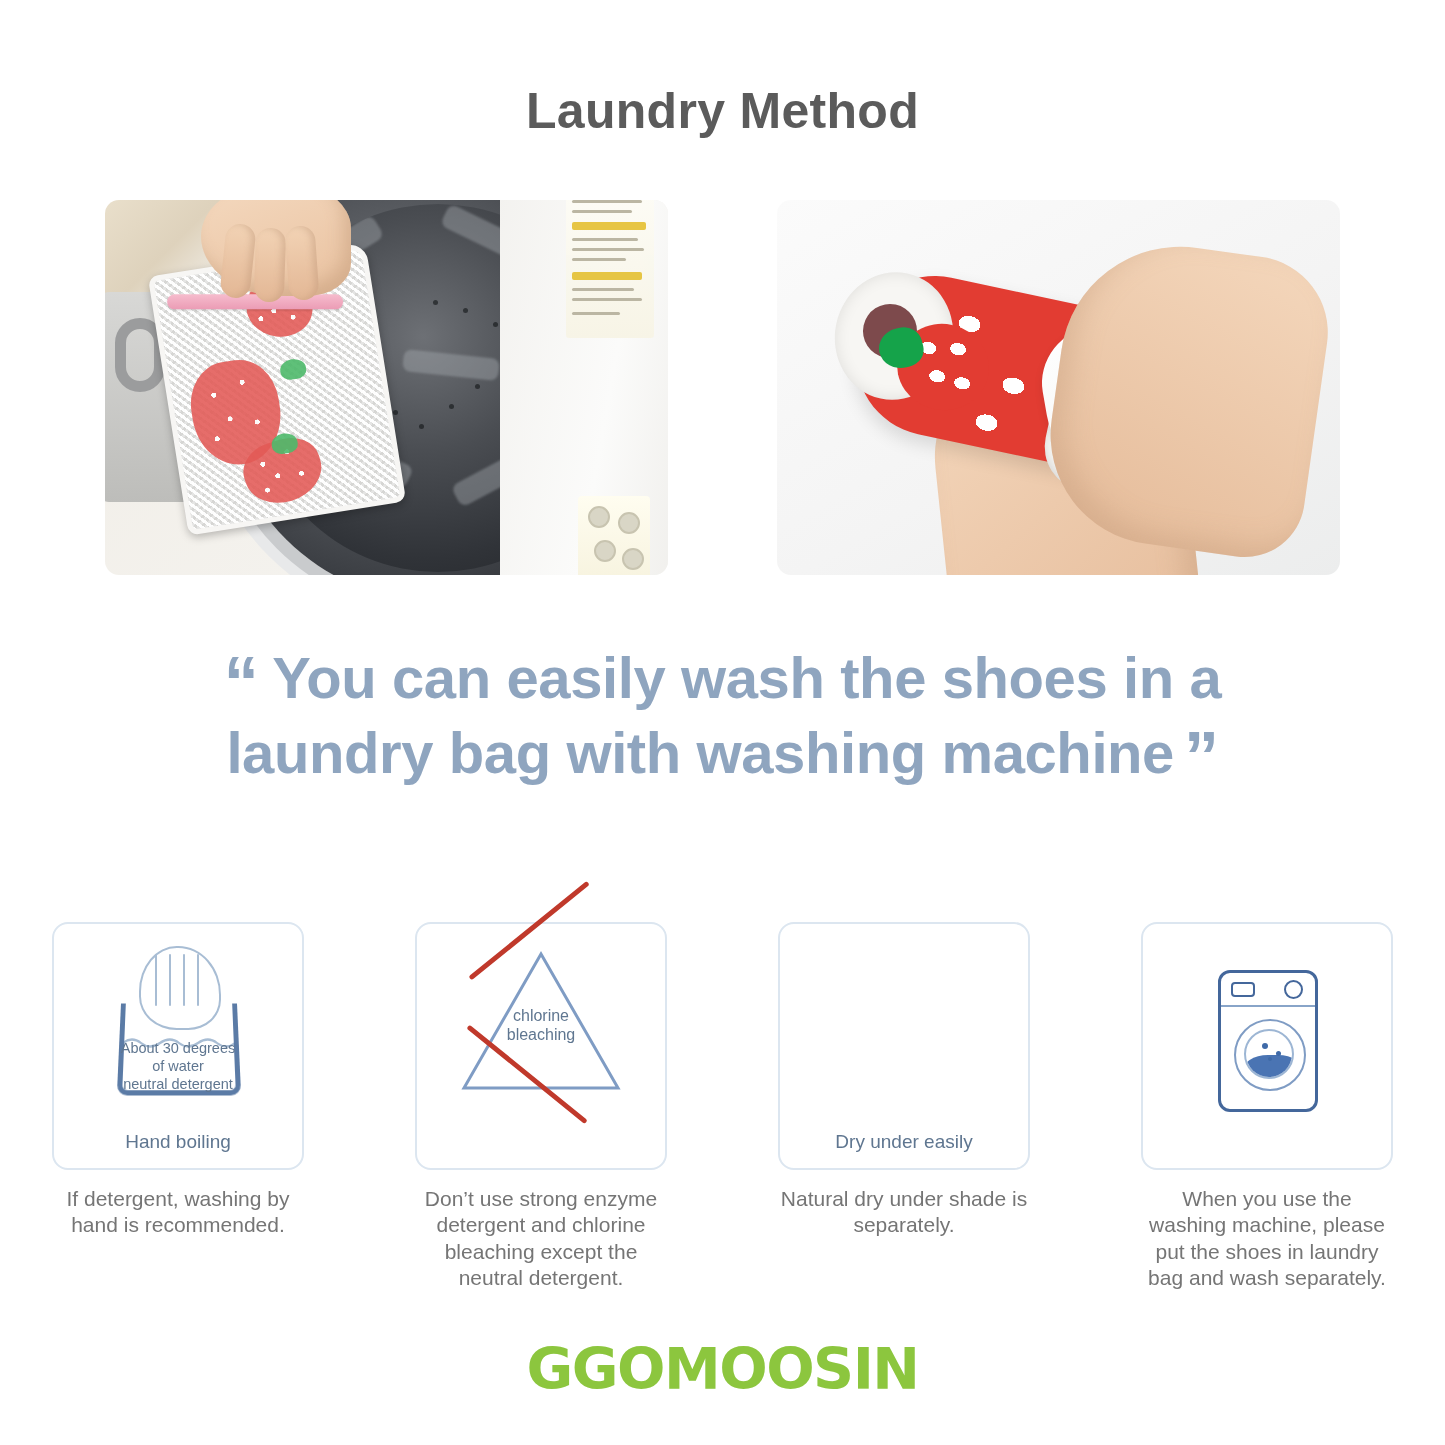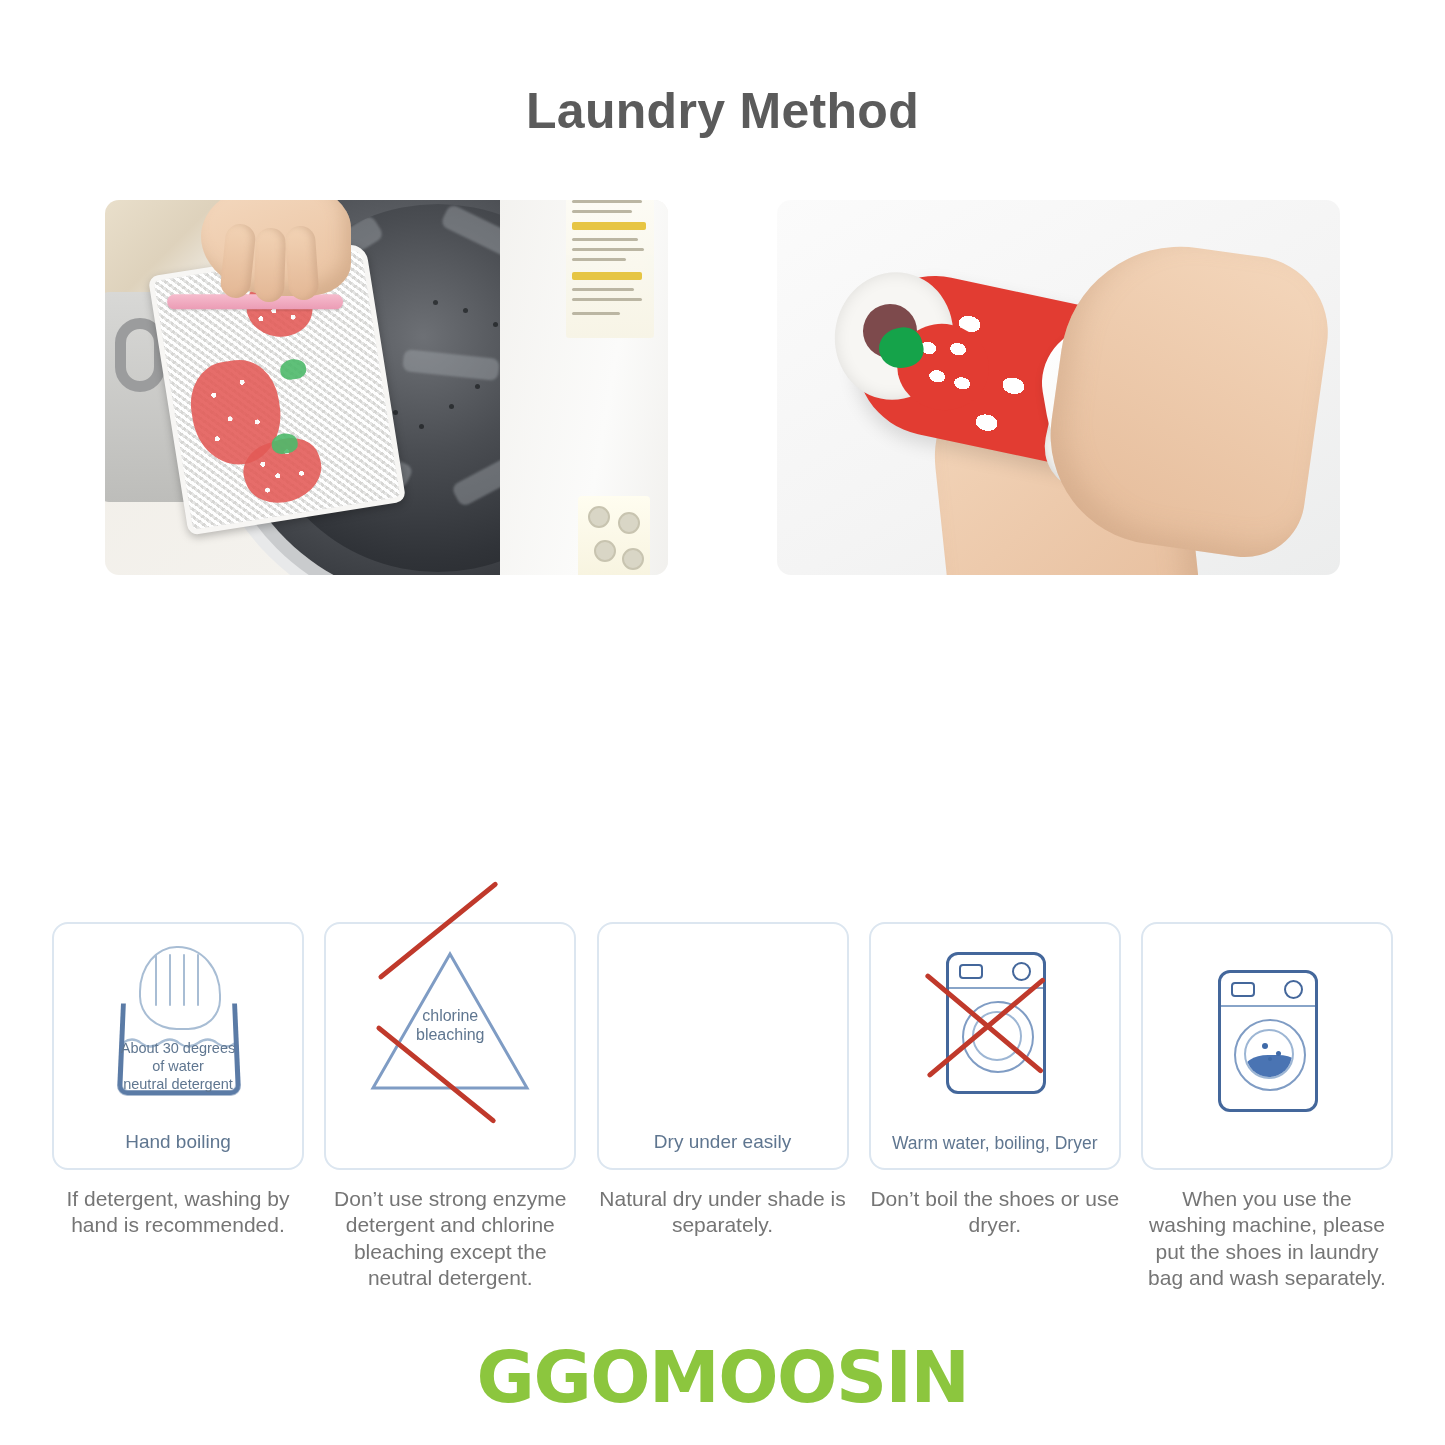--- a/index.html
+++ b/index.html
@@ -502,21 +502,21 @@
   .logo {
     position: absolute;
     top: 1336px;
     left: 0;
     width: 100%;
     text-align: center;
   }
   .logo-text {
     display: inline-block;
     position: relative;
-    font-size: 71px;
+    font-size: 57px;
     font-weight: 700;
     color: #8cc63e;
     letter-spacing: -1.5px;
     font-family: "DejaVu Sans", sans-serif;
   }
 </style>
 </head>
 <body>
 
 <div class="page">
@@ -598,20 +598,24 @@
       <div class="pv-opening"></div>
       <div class="pv-patch"></div>
       <div class="pv-leaf"></div>
       <div class="pv-sole"></div>
       <div class="pv-cloth"></div>
       <div class="pv-hand-r"></div>
     </div>
 
   </div>
 
+  <div class="quote">
+    <span class="qmark open">“</span><span>You can easily wash the shoes in a</span><br>
+    <span>laundry bag with washing machine</span><span class="qmark close">”</span>
+  </div>
 
   <div class="cards">
 
     <div class="card-col">
       <div class="card">
         <div class="card-art">
           <div class="hand-sketch">
             <i style="left:14px;"></i>
             <i style="left:28px;"></i>
             <i style="left:42px;"></i>
@@ -645,38 +649,20 @@
       <div class="card-caption">Don’t use strong enzyme detergent and chlorine bleaching except the neutral detergent.</div>
     </div>
 
     <div class="card-col">
       <div class="card">
         <div class="card-label">Dry under easily</div>
       </div>
       <div class="card-caption">Natural dry under shade  is separately.</div>
     </div>
 
-    <div class="card-col">
-      <div class="card">
-        <div class="card-art">
-          <div class="washer">
-            <div class="w-btn-sq"></div>
-            <div class="w-btn-ci"></div>
-            <div class="w-panel"></div>
-            <div class="w-door">
-              <div class="w-door2"></div>
-            </div>
-          </div>
-          <div class="xmark" style="left:26px;top:32px;width:152px;height:5px;transform:rotate(40deg);transform-origin:left center;"></div>
-          <div class="xmark" style="left:28px;top:134px;width:152px;height:5px;transform:rotate(-40deg);transform-origin:left center;"></div>
-        </div>
-        <div class="card-label tight">Warm water, boiling, Dryer</div>
-      </div>
-      <div class="card-caption">Don’t boil the shoes or use dryer.</div>
-    </div>
 
     <div class="card-col">
       <div class="card">
         <div class="card-art" style="margin-top:12px;">
           <div class="washer" style="top:18px;">
             <div class="w-btn-sq"></div>
             <div class="w-btn-ci"></div>
             <div class="w-panel"></div>
             <div class="w-door">
               <div class="w-door2">

